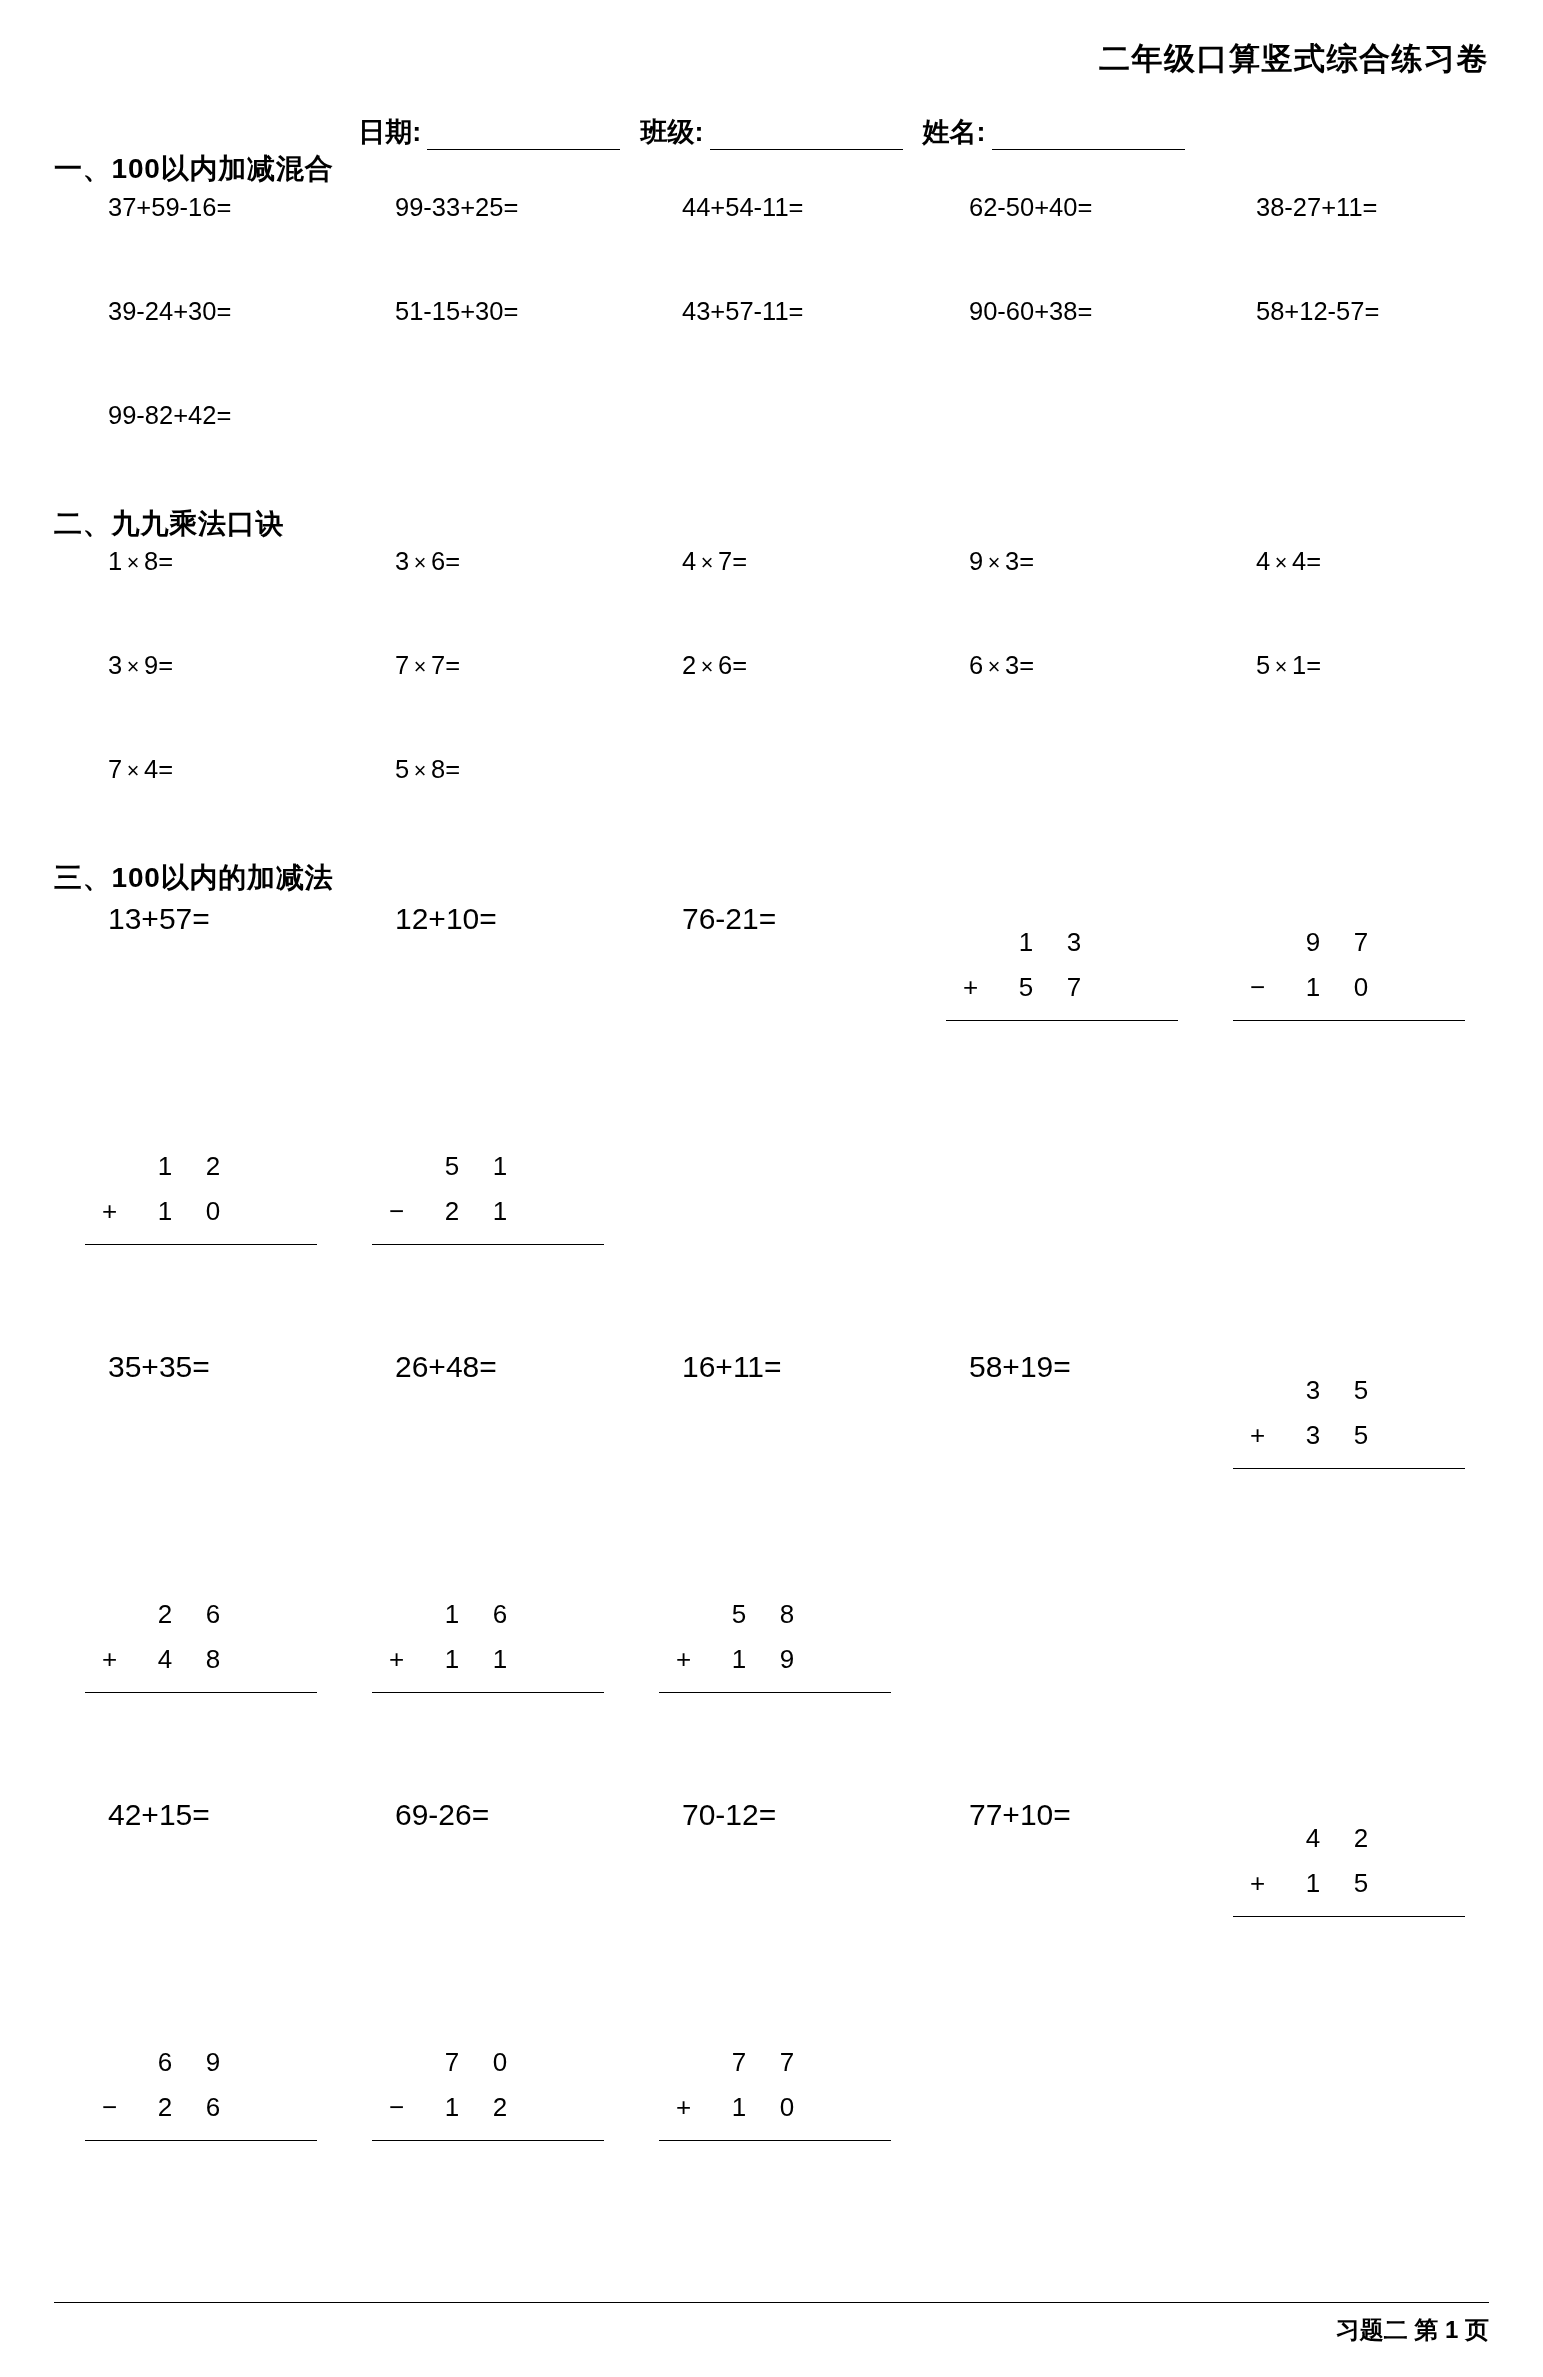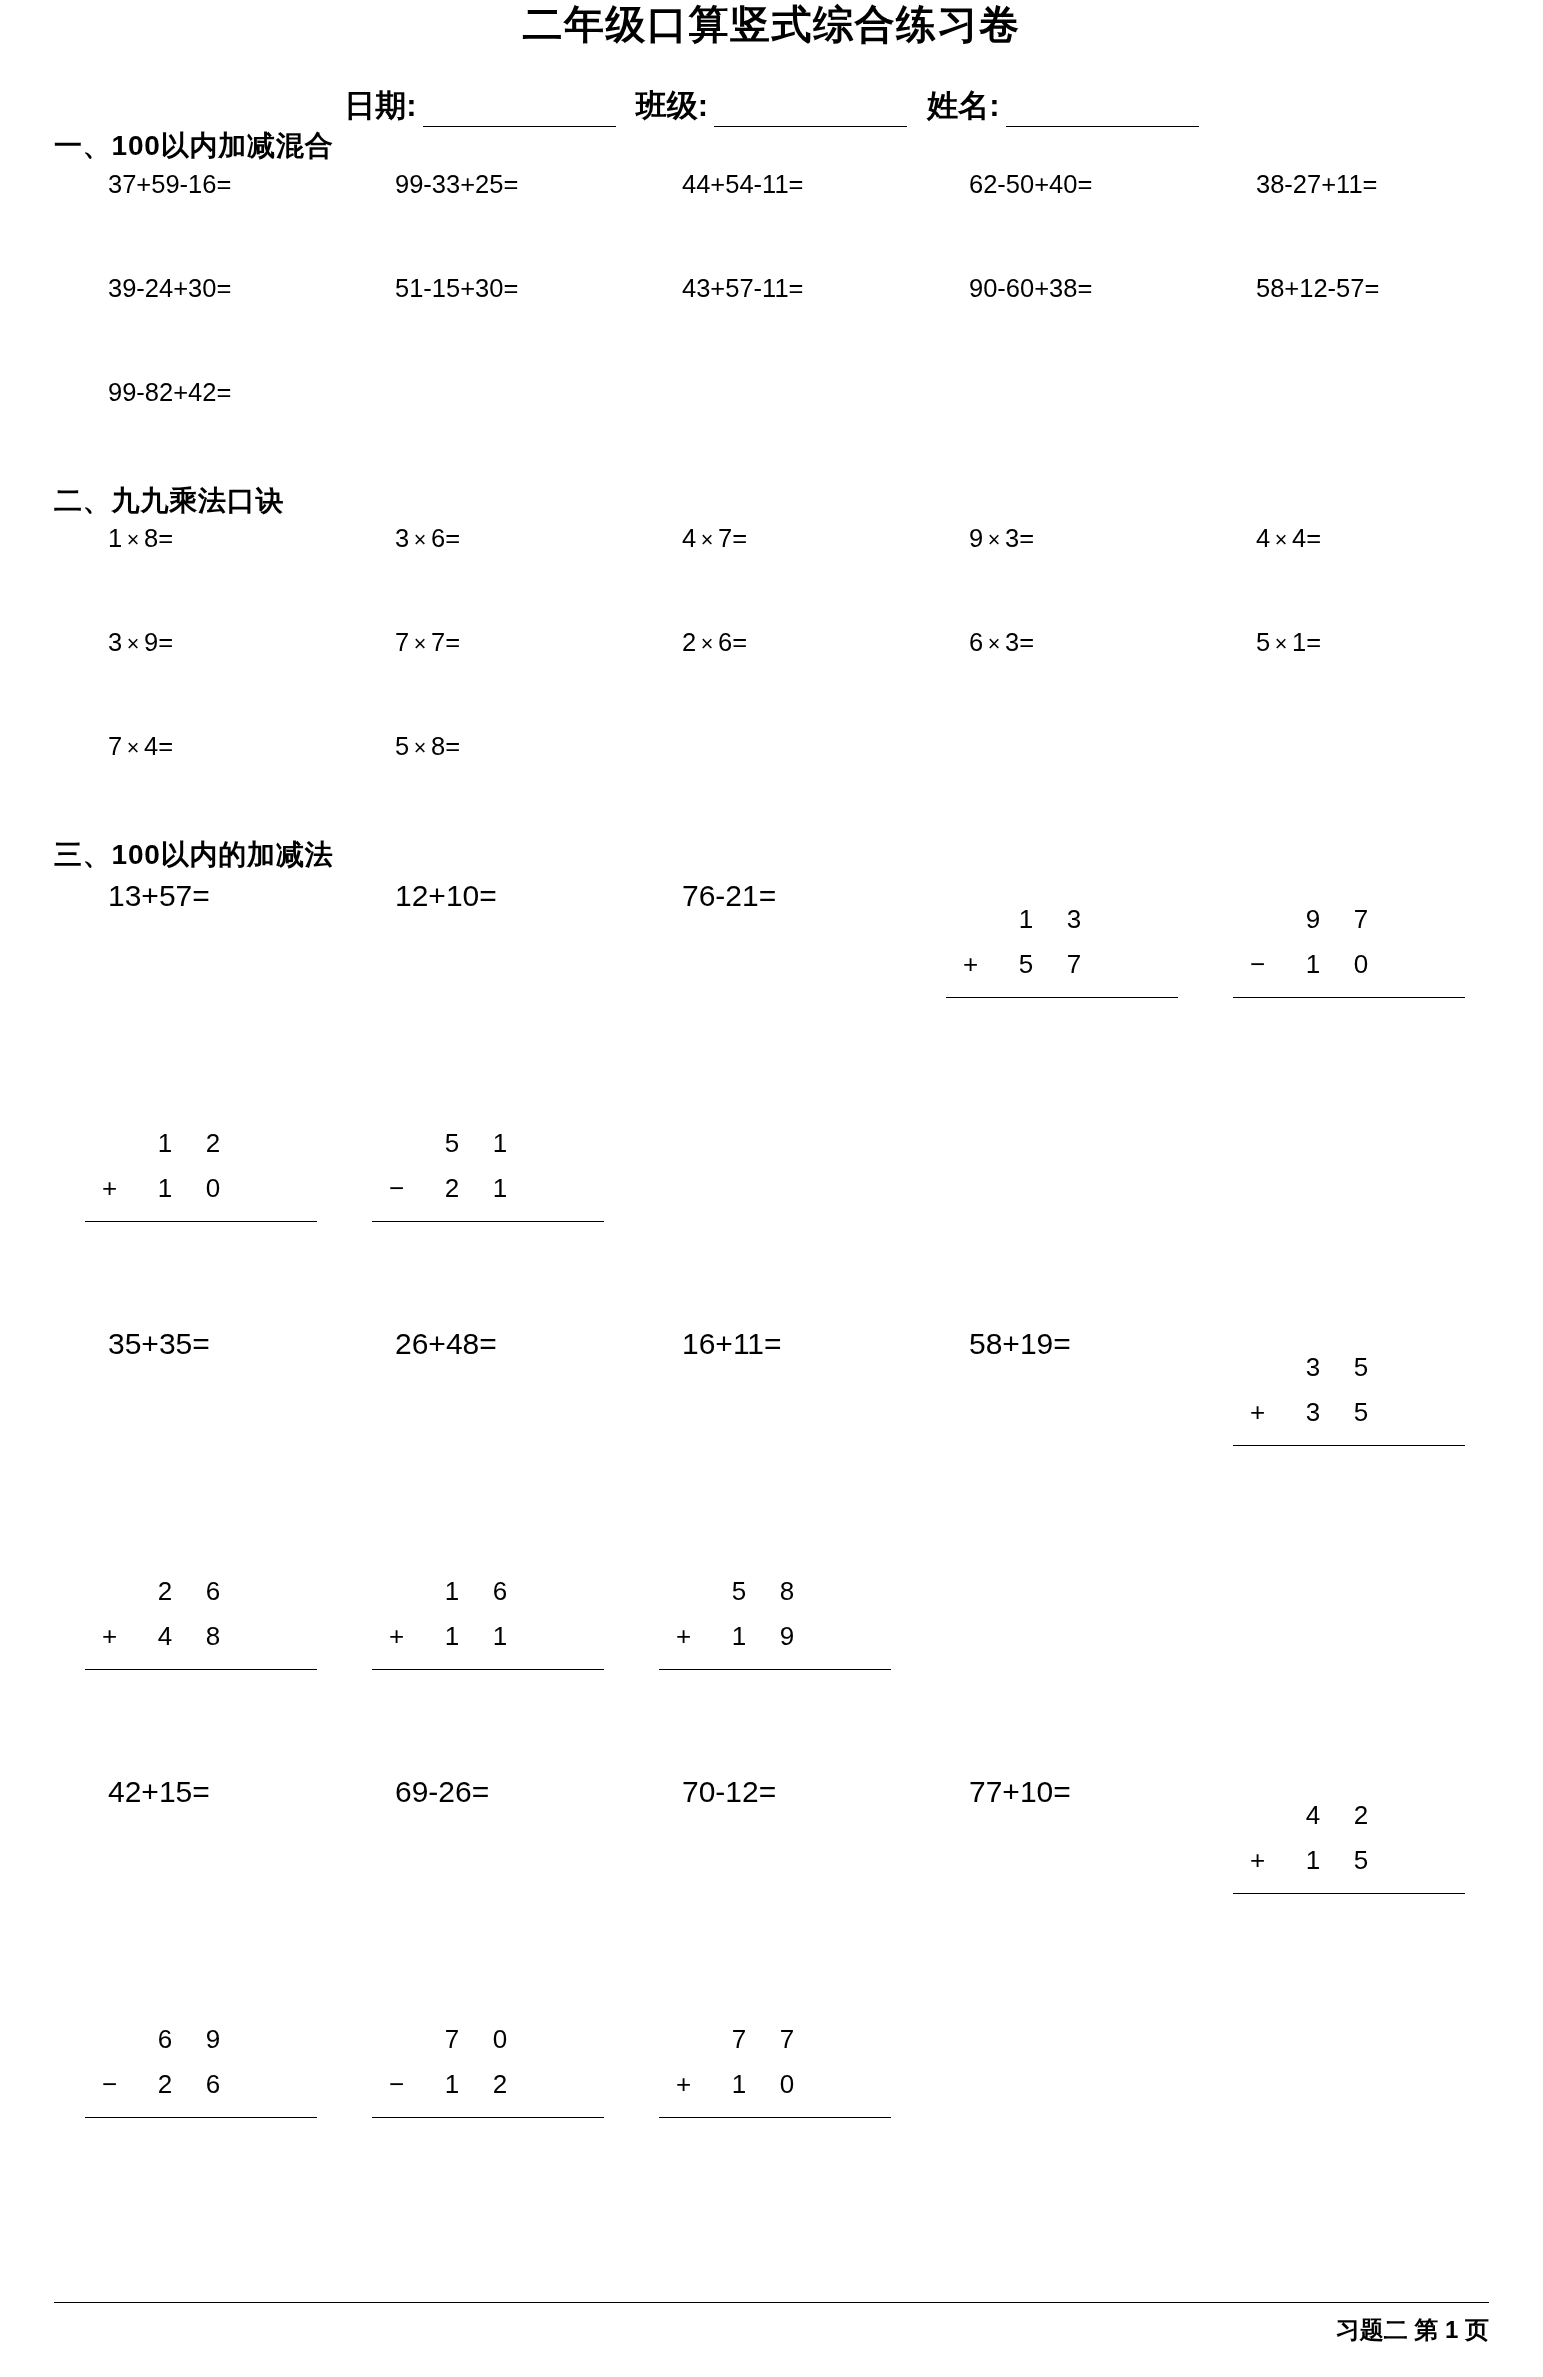--- a/index.html
+++ b/index.html
@@ -14,33 +14,34 @@
   .page {
     position: relative;
     width: 1543px;
     height: 2377px;
     margin: 0 auto;
     background: #ffffff;
     box-sizing: border-box;
     padding: 0 54px;
   }
   .title {
-    text-align: center;
-    font-size: 40px;
+    text-align: right;
+    font-size: 31px;
     font-weight: bold;
     letter-spacing: 1.5px;
+    padding-top: 40px;
     line-height: 1.2;
   }
   .meta-row {
     display: flex;
     justify-content: center;
     align-items: flex-end;
     gap: 20px;
     margin-top: 37px;
-    font-size: 31px;
+    font-size: 27px;
     font-weight: bold;
   }
   .meta-item {
     display: flex;
     align-items: flex-end;
     gap: 6.2px;
   }
   .meta-label {
     white-space: nowrap;
   }

